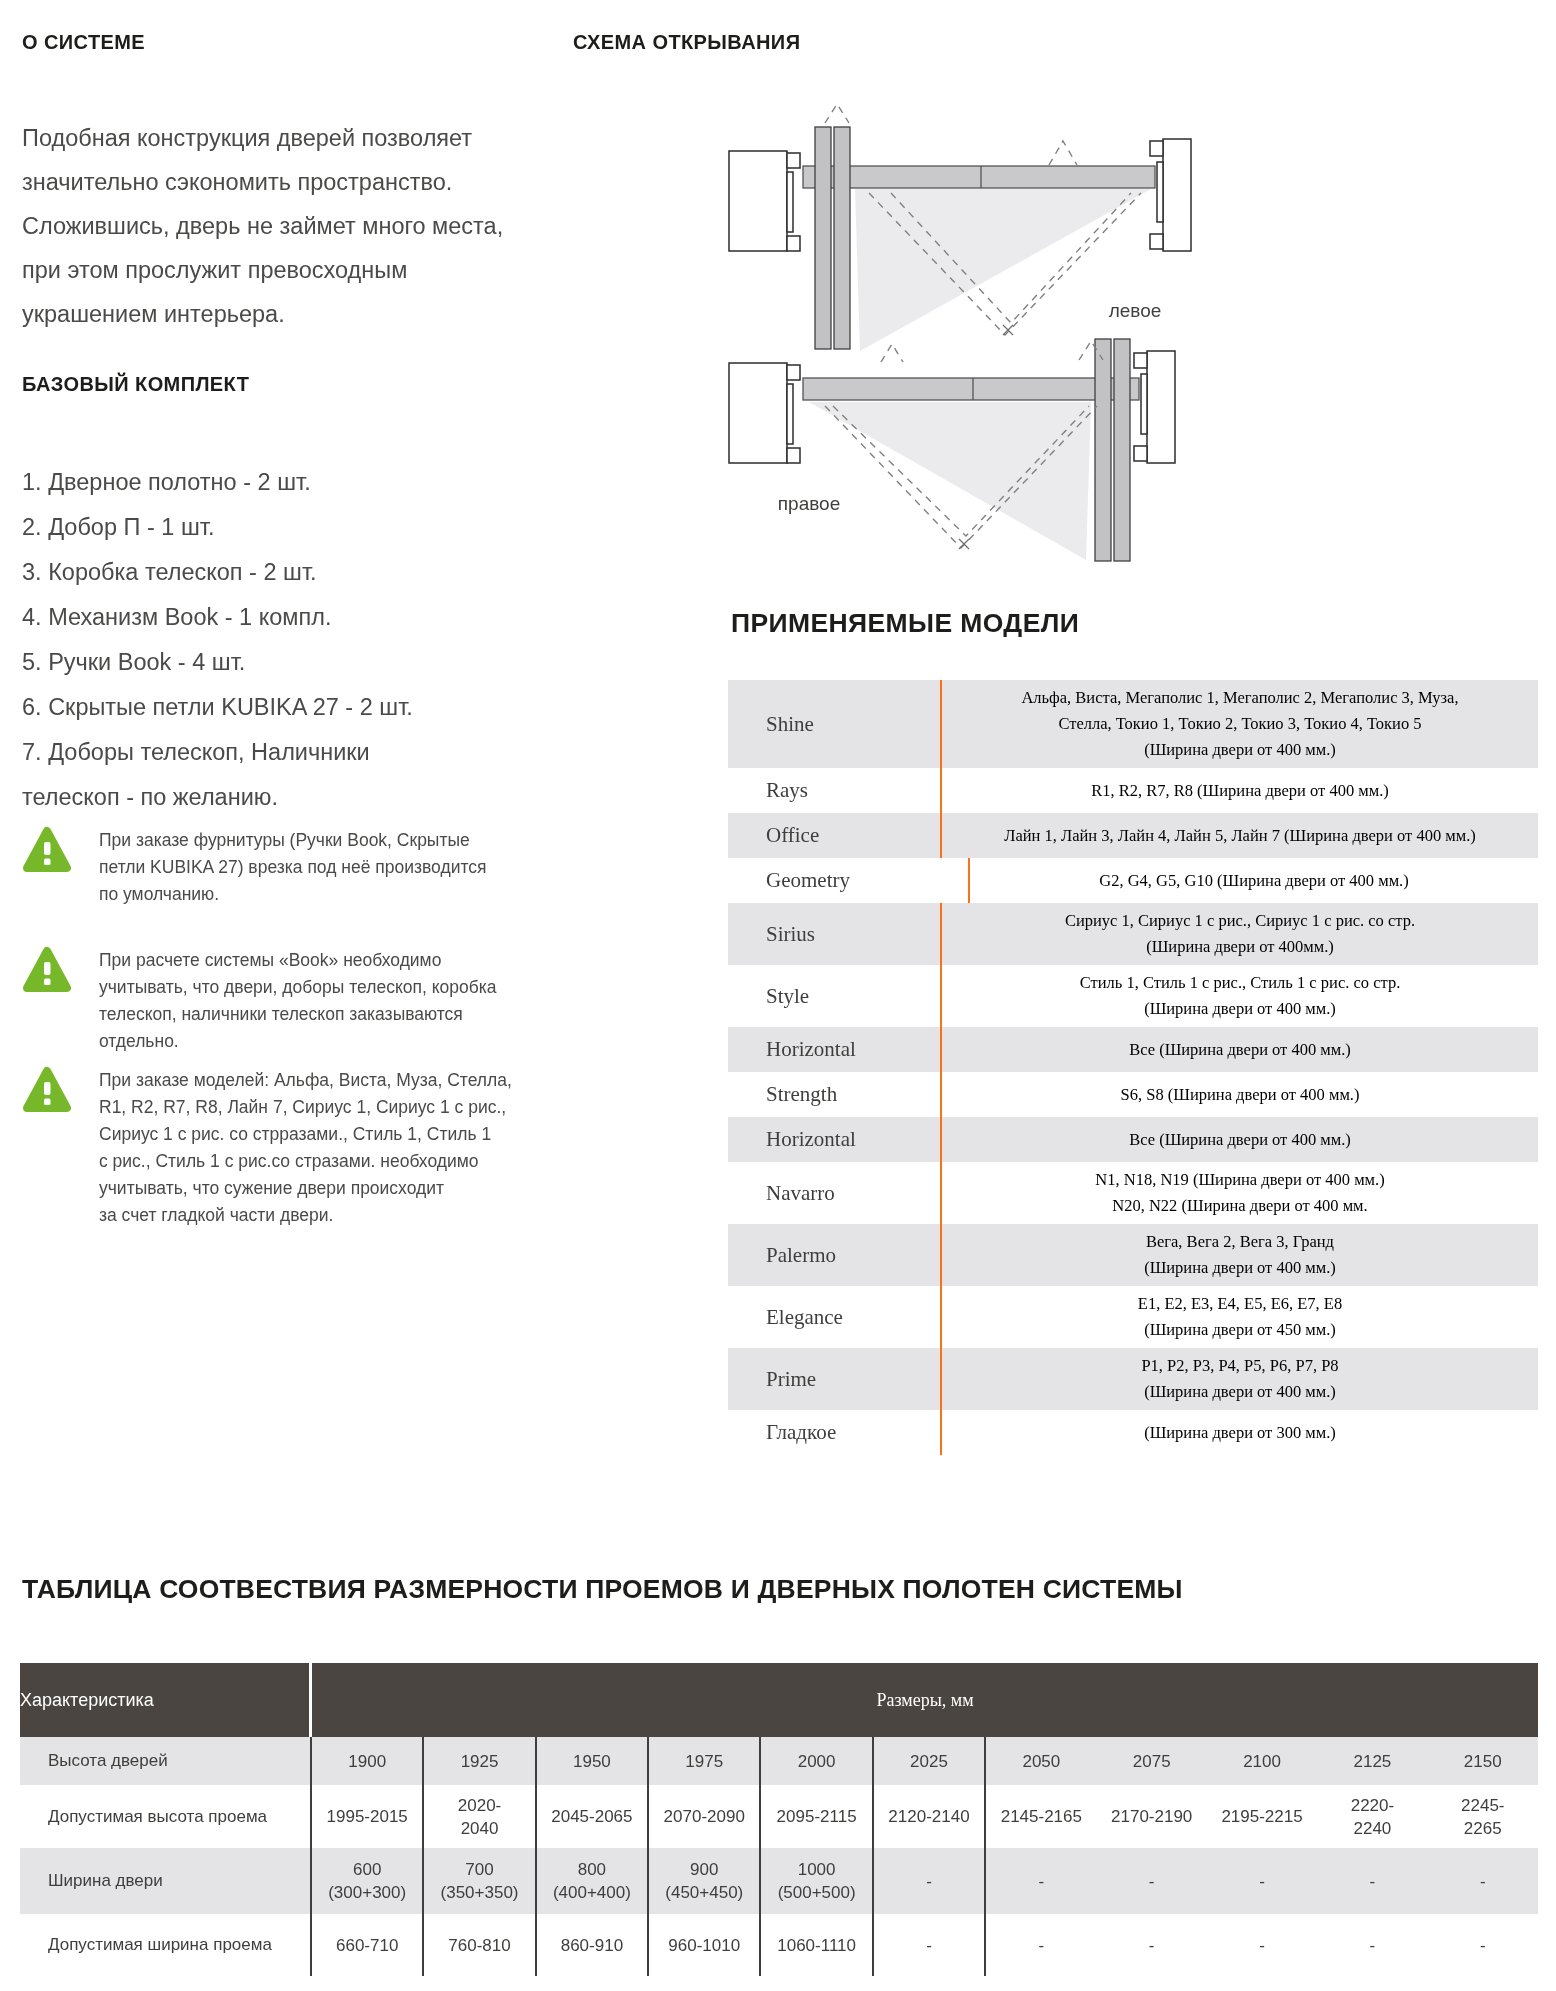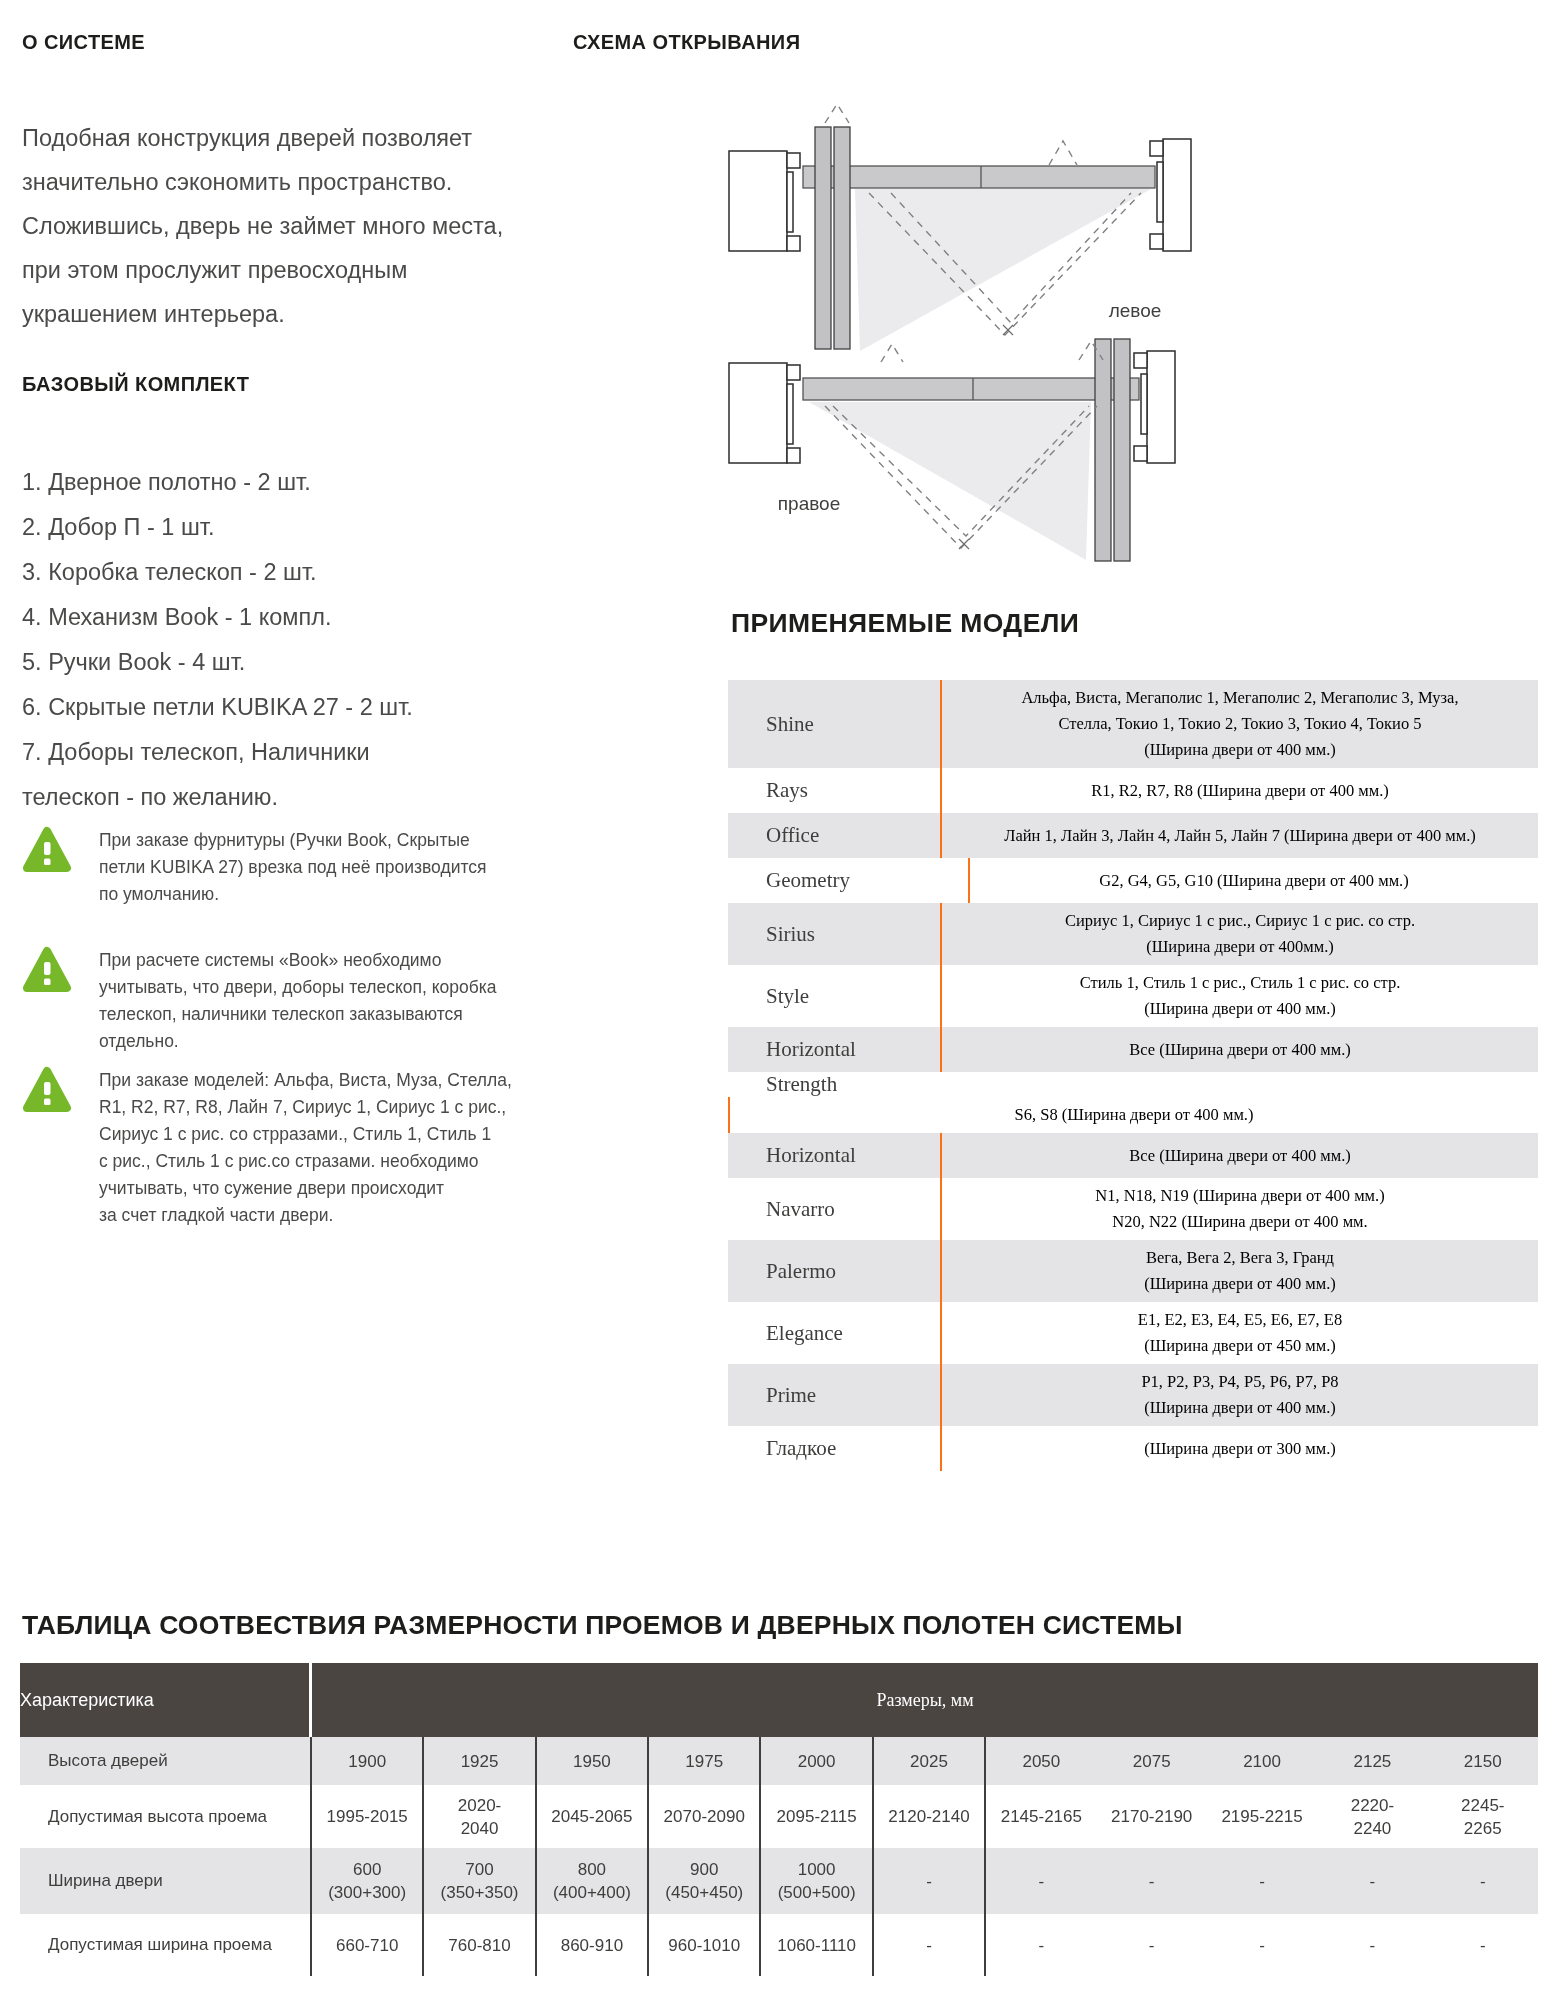--- a/index.html
+++ b/index.html
@@ -5,21 +5,21 @@
   html,body{margin:0;padding:0;background:#fff;}
   .page{position:relative;width:1556px;height:1991px;background:#ffffff;overflow:hidden;
         font-family:"Liberation Sans","DejaVu Sans",sans-serif;color:#3e3e3d;}
   .h{position:absolute;font-weight:700;color:#1d1d1b;letter-spacing:.4px;white-space:nowrap;}
   .h20{font-size:20px;}
   .h26{font-size:26.5px;}
   #about-title{left:22px;top:31px;}
   #scheme-title{left:573px;top:31px;}
   #kit-title{left:22px;top:373px;}
   #models-title{left:731px;top:608px;}
-  #sizes-title{left:22px;top:1574px;letter-spacing:.2px;margin-top:36px;}
+  #sizes-title{left:22px;top:1574px;letter-spacing:.2px;}
   .para{position:absolute;left:22px;top:116px;font-size:23.5px;line-height:44px;
         white-space:pre-line;color:#4a4a49;}
   .kit{position:absolute;left:22px;top:460px;font-size:23.5px;line-height:45px;color:#4a4a49;}
   .kit-item{white-space:pre-line;}
   .note{position:absolute;left:22px;display:flex;align-items:flex-start;}
   .note-text{margin-left:27px;width:492px;font-size:17.5px;line-height:27px;
              white-space:pre-line;color:#4a4a49;padding-top:1px;}
   #note-0{top:826px;}#note-1{top:946px;}#note-2{top:1066px;}
   .dsvg{position:absolute;}
   #diagram-left{left:727px;top:95px;}
@@ -205,21 +205,21 @@
         </div>
         <div class="mrow" style="min-height: 62px;">
           <div class="mname">Style</div>
           <div class="mfeat">Стиль 1, Стиль 1 с рис., Стиль 1 с рис. со стр.
 (Ширина двери от 400 мм.)</div>
         </div>
         <div class="mrow alt" style="min-height: 45px;">
           <div class="mname">Horizontal</div>
           <div class="mfeat">Все (Ширина двери от 400 мм.)</div>
         </div>
-        <div class="mrow" style="min-height: 45px; flex-direction: column;">
+        <div class="mrow" style="min-height: 45px;">
           <div class="mname">Strength</div>
           <div class="mfeat">S6, S8 (Ширина двери от 400 мм.)</div>
         </div>
         <div class="mrow alt" style="min-height: 45px;">
           <div class="mname">Horizontal</div>
           <div class="mfeat">Все (Ширина двери от 400 мм.)</div>
         </div>
         <div class="mrow" style="min-height: 62px;">
           <div class="mname">Navarro</div>
           <div class="mfeat">N1, N18, N19 (Ширина двери от 400 мм.)

